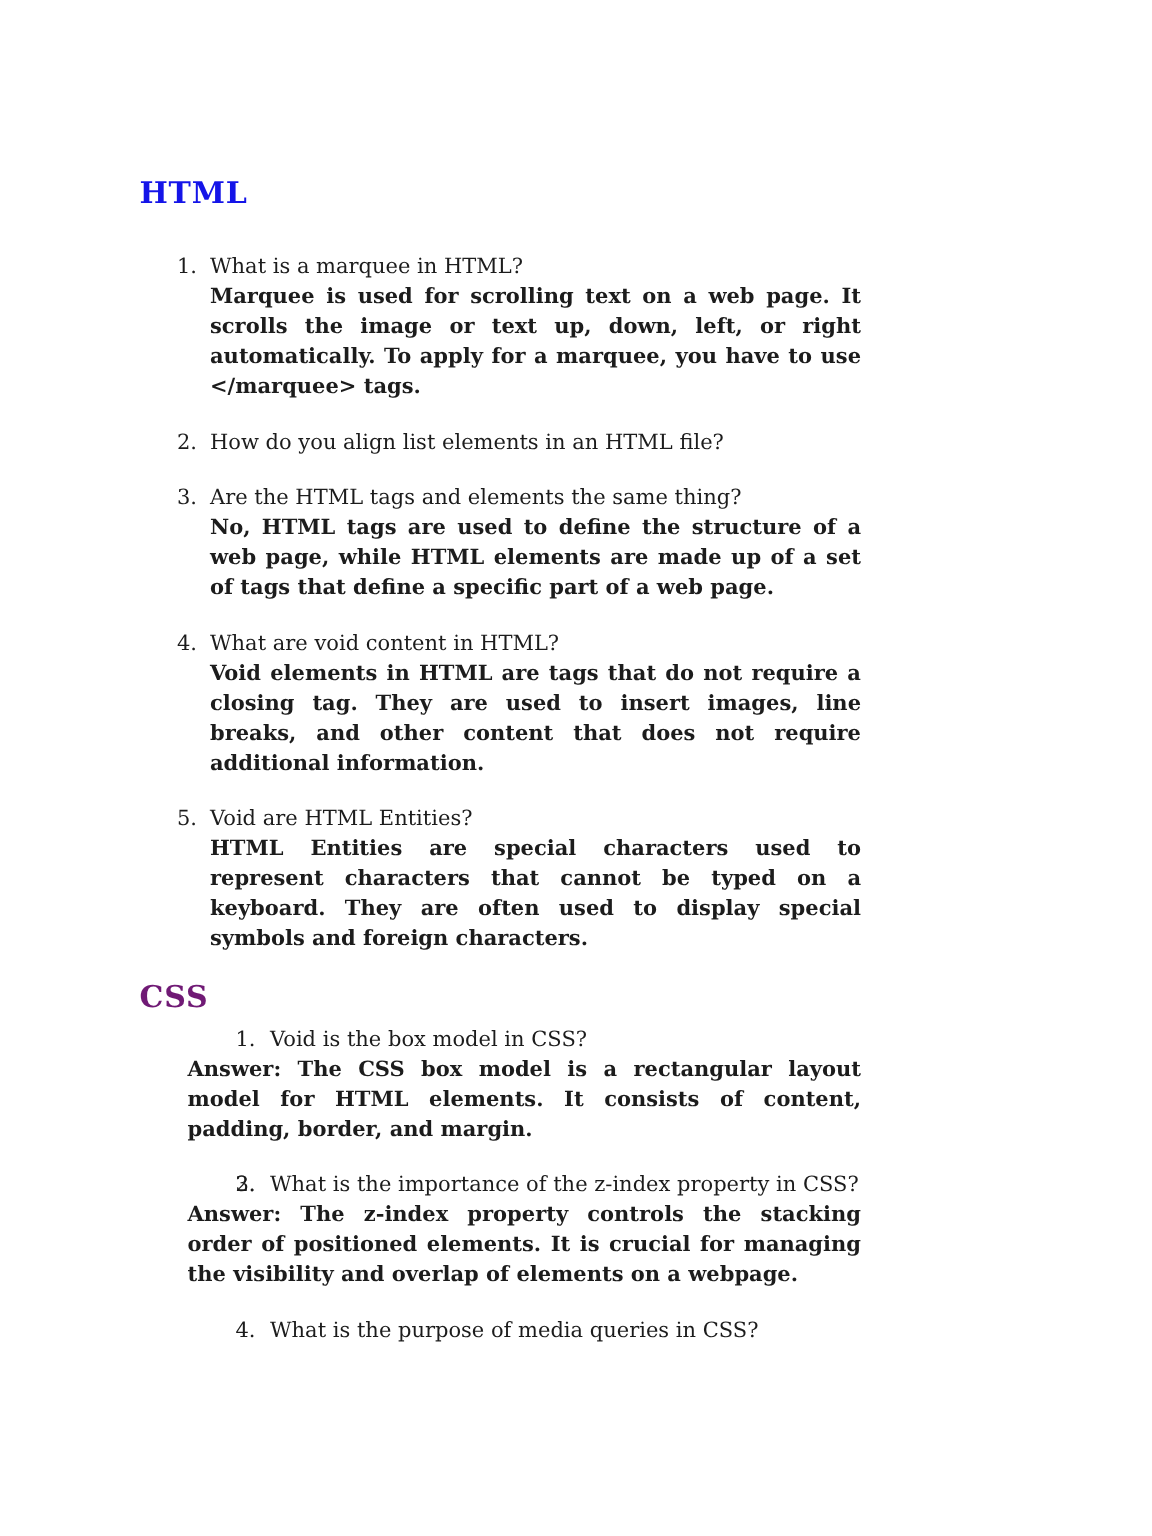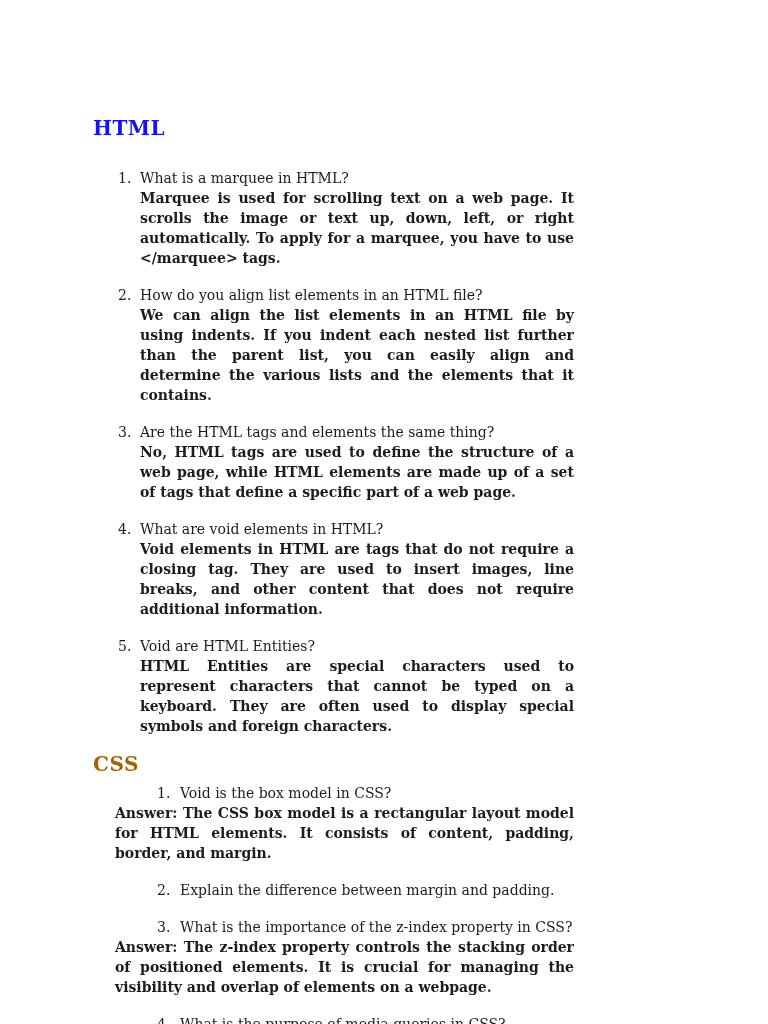--- a/index.html
+++ b/index.html
@@ -44,21 +44,21 @@
   .num { position: absolute; top: 0; }
 
   
   .html-item .q-row { padding-left: 47px; }
   .html-item .num   { left: 25px; }
   .html-item .answer { margin-left: 47px; }
 
   
   .css-item .q-row { padding-left: 87px; }
   .css-item .num   { left: 64px; }
-  .css-item .answer { margin-left: 22px; }
+  .css-item .answer { margin-left: 32px; }
 
   .answer {
     text-align: justify;
     font-weight: bold;
   }
 </style>
 </head>
 <body style="color: rgb(28, 28, 28); background: rgb(255, 255, 255);">
 
 <div class="page">
@@ -72,63 +72,61 @@
         <span class="q-text">What is a marquee in HTML?</span>
       </div>
       <div class="answer">Marquee is used for scrolling text on a web page. It scrolls the image or text up, down, left, or right automatically. To apply for a marquee, you have to use &lt;/marquee&gt; tags.</div>
     </div>
 
     <div class="qa html-item">
       <div class="q-row">
         <span class="num">2.</span>
         <span class="q-text">How do you align list elements in an HTML file?</span>
       </div>
-      <div class="answer">We can align the list elements in an HTML file by using indents. If you indent each nested list further than the parent list, you can easily align and determine the various lists and the elements that it contains.</div>
     </div>
 
     <div class="qa html-item">
       <div class="q-row">
         <span class="num">3.</span>
         <span class="q-text">Are the HTML tags and elements the same thing?</span>
       </div>
       <div class="answer">No, HTML tags are used to define the structure of a web page, while HTML elements are made up of a set of tags that define a specific part of a web page.</div>
     </div>
 
     <div class="qa html-item">
       <div class="q-row">
         <span class="num">4.</span>
-        <span class="q-text">What are void elements in HTML?</span>
+        <span class="q-text">What are void content in HTML?</span>
       </div>
       <div class="answer">Void elements in HTML are tags that do not require a closing tag. They are used to insert images, line breaks, and other content that does not require additional information.</div>
     </div>
 
     <div class="qa html-item">
       <div class="q-row">
         <span class="num">5.</span>
         <span class="q-text">Void are HTML Entities?</span>
       </div>
       <div class="answer">HTML Entities are special characters used to represent characters that cannot be typed on a keyboard. They are often used to display special symbols and foreign characters.</div>
     </div>
   </section>
 
   <section class="sec-css">
-    <h2 class="sec-heading" style="color: #a16207;">CSS</h2>
+    <h2 class="sec-heading" style="color: #701a75;">CSS</h2>
 
     <div class="qa css-item">
       <div class="q-row">
         <span class="num">1.</span>
         <span class="q-text">Void is the box model in CSS?</span>
       </div>
       <div class="answer">Answer: The CSS box model is a rectangular layout model for HTML elements. It consists of content, padding, border, and margin.</div>
     </div>
 
     <div class="qa css-item">
       <div class="q-row">
         <span class="num">2.</span>
-        <span class="q-text">Explain the difference between margin and padding.</span>
       </div>
     </div>
 
     <div class="qa css-item">
       <div class="q-row">
         <span class="num">3.</span>
         <span class="q-text">What is the importance of the z-index property in CSS?</span>
       </div>
       <div class="answer">Answer: The z-index property controls the stacking order of positioned elements. It is crucial for managing the visibility and overlap of elements on a webpage.</div>
     </div>

